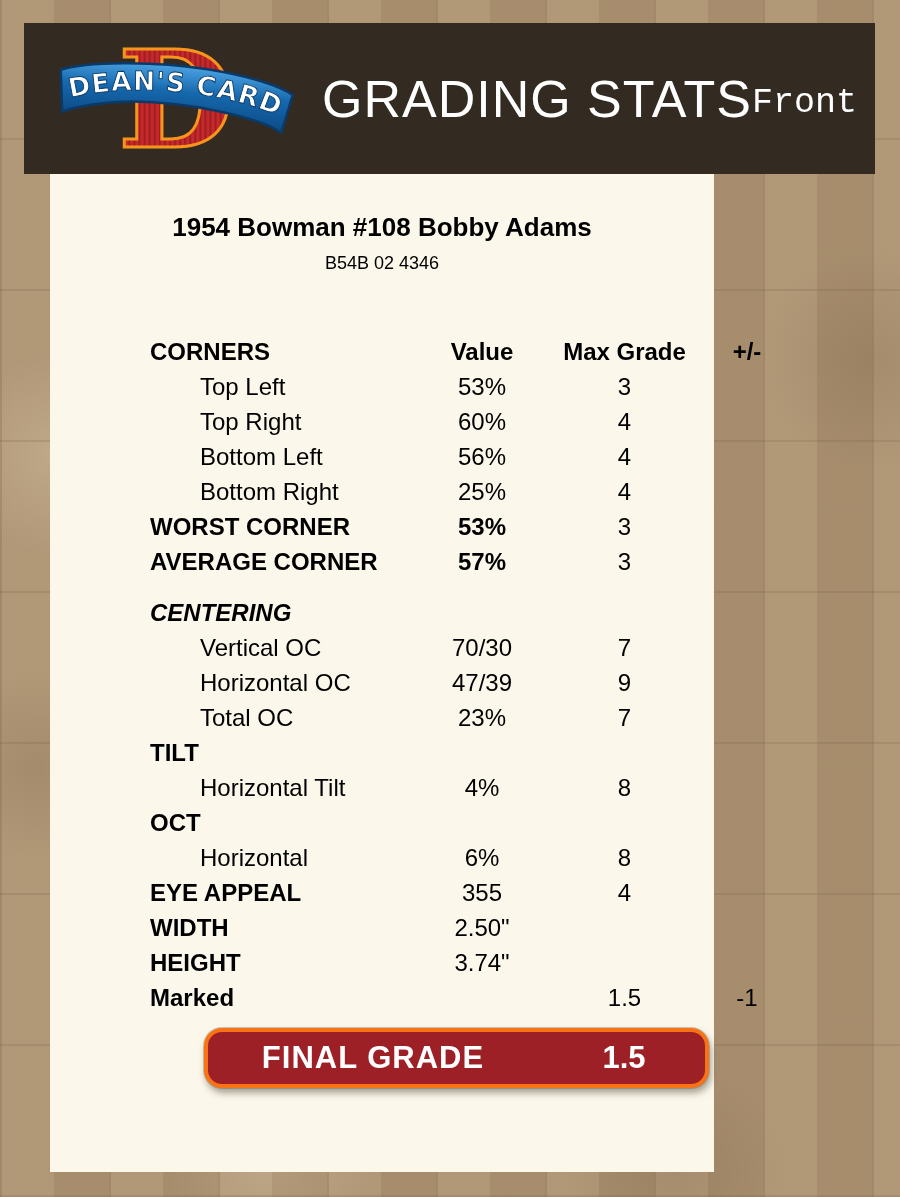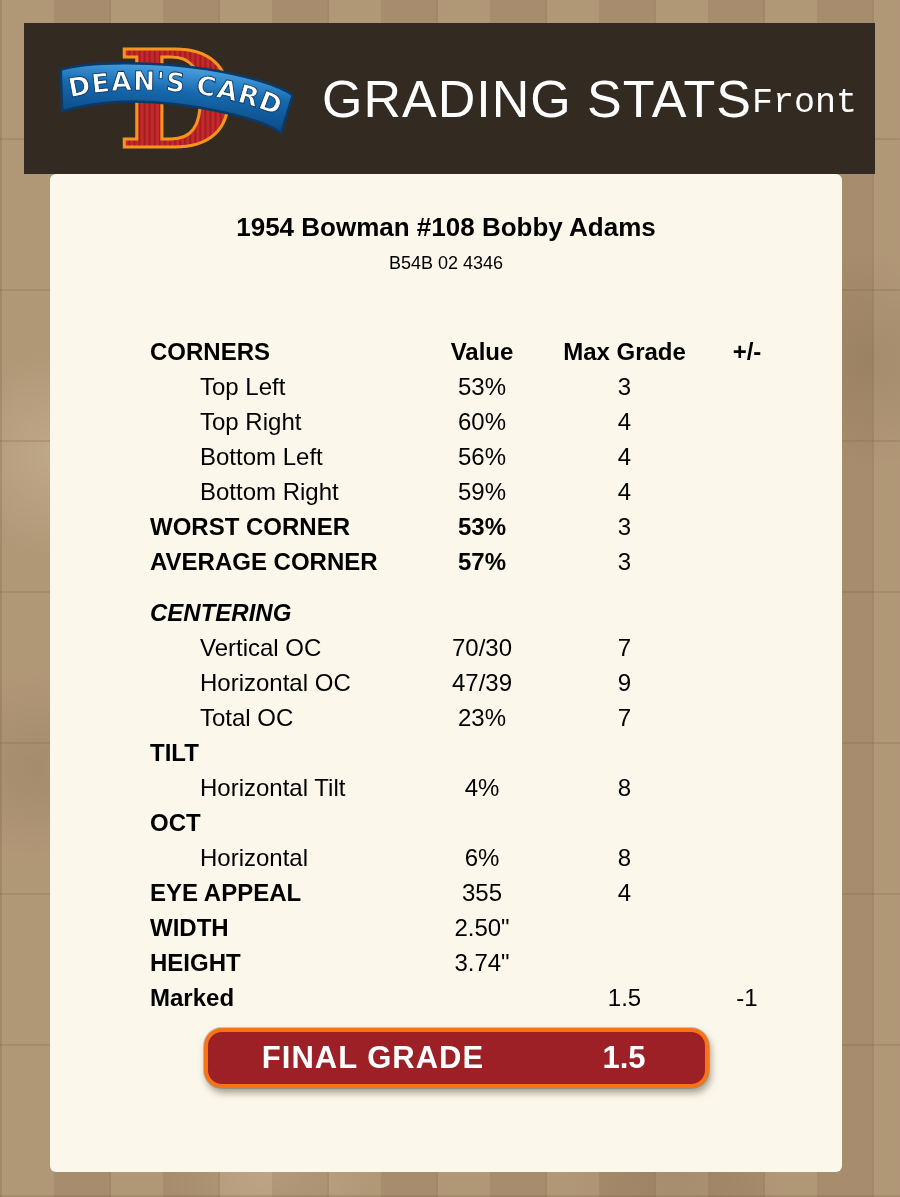--- a/index.html
+++ b/index.html
@@ -24,22 +24,22 @@
   .logo{ position:absolute; left:28px; top:6px; width:244px; height:142px; }
   .header-text{
     position:absolute; left:280px; top:0; width:571px; height:100%;
     display:flex; flex-direction:row; align-items:center; justify-content:center;
     color:#fff; text-align:center;
   }
   .header-title{ font-size:52px; font-weight:500; letter-spacing:1px; line-height:1.0; }
   .header-subtitle{ font-size:35px; font-weight:400; margin-top:10px; line-height:1.0;font-family:Liberation Mono, monospace; }
 
   .panel{
-    position:absolute; left:50px; top:174px; width:792px; height:998px;
-    background:var(--panel-bg,#fbf7ea); color:#000;border-radius:6px;
+    position:absolute; left:50px; top:174px; width:664px; height:998px;
+    background:var(--panel-bg,#fbf7ea); color:#000;
   }
   .card-title{ margin-top:38px; text-align:center; font-size:26px; font-weight:bold; line-height:30px; }
   .card-serial{ margin-top:6px; text-align:center; font-size:18px; line-height:30px; }
 
   .stats-table{ margin-top:56px; padding-left:100px; font-size:24px; }
   .row{ display:grid; grid-template-columns:262px 140px 145px 100px; line-height:35px; }
   .row.gap{ margin-top:16px;font-style:italic; }
   .c{ white-space:nowrap; }
   .c.value,.c.max,.c.pm{ text-align:center; }
   .c.b, .header-row .c{ font-weight:bold; }
@@ -120,21 +120,21 @@
 
   <div class="row">
     <div class="c label indent">Bottom Left</div>
     <div class="c value">56%</div>
     <div class="c max">4</div>
     <div class="c pm"></div>
   </div>
 
   <div class="row">
     <div class="c label indent">Bottom Right</div>
-    <div class="c value">59%</div>
+    <div class="c value">25%</div>
     <div class="c max">4</div>
     <div class="c pm"></div>
   </div>
 
   <div class="row">
     <div class="c label b">WORST CORNER</div>
     <div class="c value b">53%</div>
     <div class="c max">3</div>
     <div class="c pm"></div>
   </div>

